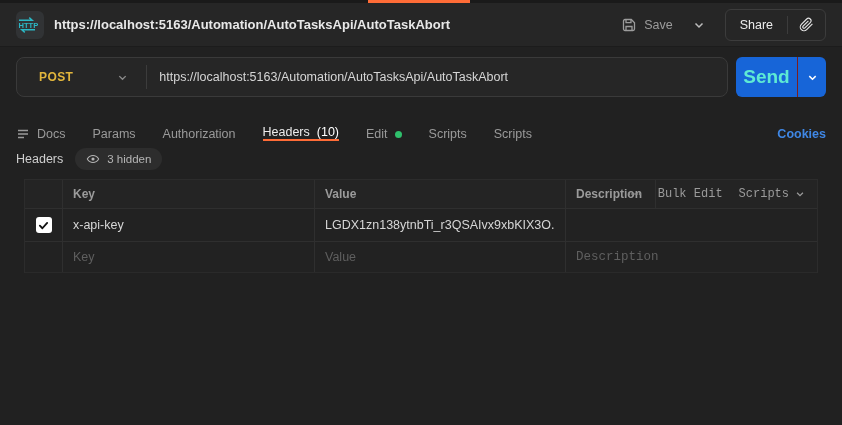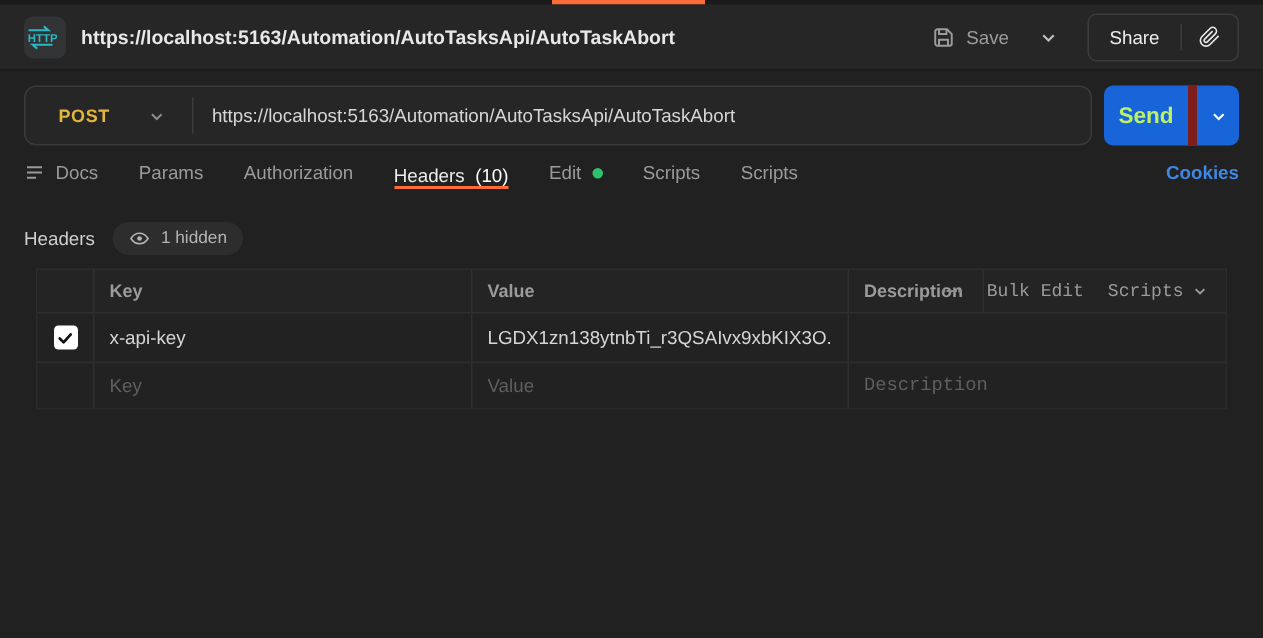--- a/index.html
+++ b/index.html
@@ -38,30 +38,30 @@
   .share-button { padding:0 14px; font-size:12.5px; color:#ececec; font-weight:400; display:flex; align-items:center; height:100%; cursor:pointer; }
   .share-divider { width:1px; height:18px; background:#3c3c3c; }
   .link-button { padding:0 11px; display:flex; align-items:center; height:100%; cursor:pointer; }
 
   
   .request-row { position:absolute; top:57px; left:16px; width:810px; height:40px; display:flex; }
   .request-box {
     flex:1; height:40px; background:#262626; border:1px solid #3a3a3a; border-radius:8px;
     display:flex; align-items:center; margin-right:8px; min-width:0;
   }
-  .method-select { display:flex; align-items:center; gap:26px; padding:0 18px 0 22px; cursor:pointer; }
+  .method-select { display:flex; align-items:center; gap:44px; padding:0 18px 0 22px; cursor:pointer; }
   .method-label { font-size:12px; font-weight:700; letter-spacing:.4px; color:#e2b63c; }
   .request-divider { width:1px; height:24px; background:#3c3c3c; }
   .url-input { margin-left:12px; font-size:12.5px; color:#d6d6d6; white-space:nowrap; overflow:hidden; }
   .send-split { width:90px; height:40px; border-radius:6px; background:#1765d8; display:flex; overflow:hidden; flex:0 0 auto; }
-  .send-button { flex:1; color:#bef264; font-size:15px; font-weight:700; display:flex; align-items:center; justify-content:center; cursor:pointer; border-right:6px solid #7f1d1d; }
+  .send-button { flex:1; color:#5eead4; font-size:19px; font-weight:700; display:flex; align-items:center; justify-content:center; cursor:pointer; border-right:1px solid #7f1d1d; }
   .send-chevron { width:28px; display:flex; align-items:center; justify-content:center; cursor:pointer; }
 
   
-  .req-tabs { position:absolute; top:108px; left:0; width:842px; height:33px; display:flex; align-items:flex-start; padding:0 16px; }
+  .req-tabs { position:absolute; top:108px; left:0; width:842px; height:33px; display:flex; align-items:flex-end; padding:0 16px; }
   .req-tab { display:flex; align-items:center; gap:7px; font-size:12.5px; color:#9a9a9a; margin-right:27px; cursor:pointer; white-space:nowrap; }
   .req-tab.active { color:#ececec; border-bottom:2px solid #ff6c37; padding-top:2px; }
   .tab-count { color:#ffffff; }
   .body-dot { width:7px; height:7px; border-radius:50%; background:#2fc06c; }
   .cookies-link { margin-left:auto; margin-right:0; display:flex; align-items:center; font-size:12.5px; font-weight:700; color:#3f87e5; cursor:pointer; }
 
   
   .headers-bar { position:absolute; top:148px; left:16px; display:flex; align-items:center; gap:12px; }
   .headers-title { font-size:12.5px; color:#cfcfcf; }
   .hidden-pill { display:flex; align-items:center; gap:7px; background:#2d2d2d; border-radius:11px; height:22px; padding:0 11px; cursor:pointer; }
@@ -187,21 +187,21 @@
 
 <div class="headers-bar">
   <span class="headers-title">Headers</span>
   <div class="hidden-pill">
     <span>
       <svg width="14" height="14" viewBox="0 0 16 16" fill="none" stroke="#b5b5b5" stroke-width="1.2">
         <path d="M1.5 8s2.4-4 6.5-4 6.5 4 6.5 4-2.4 4-6.5 4-6.5-4-6.5-4z"></path>
           <circle cx="8" cy="8" r="1.8" fill="#b5b5b5" stroke="none"></circle>
       </svg>
     </span>
-    <span>1 hidden</span>
+    <span>3 hidden</span>
   </div>
 </div>
 
 <div class="kv-table">
   <div class="t-header">
     <div class="cell check-cell"></div>
     <div class="cell">
       <span class="head-label">Key</span>
     </div>
     <div class="cell">

